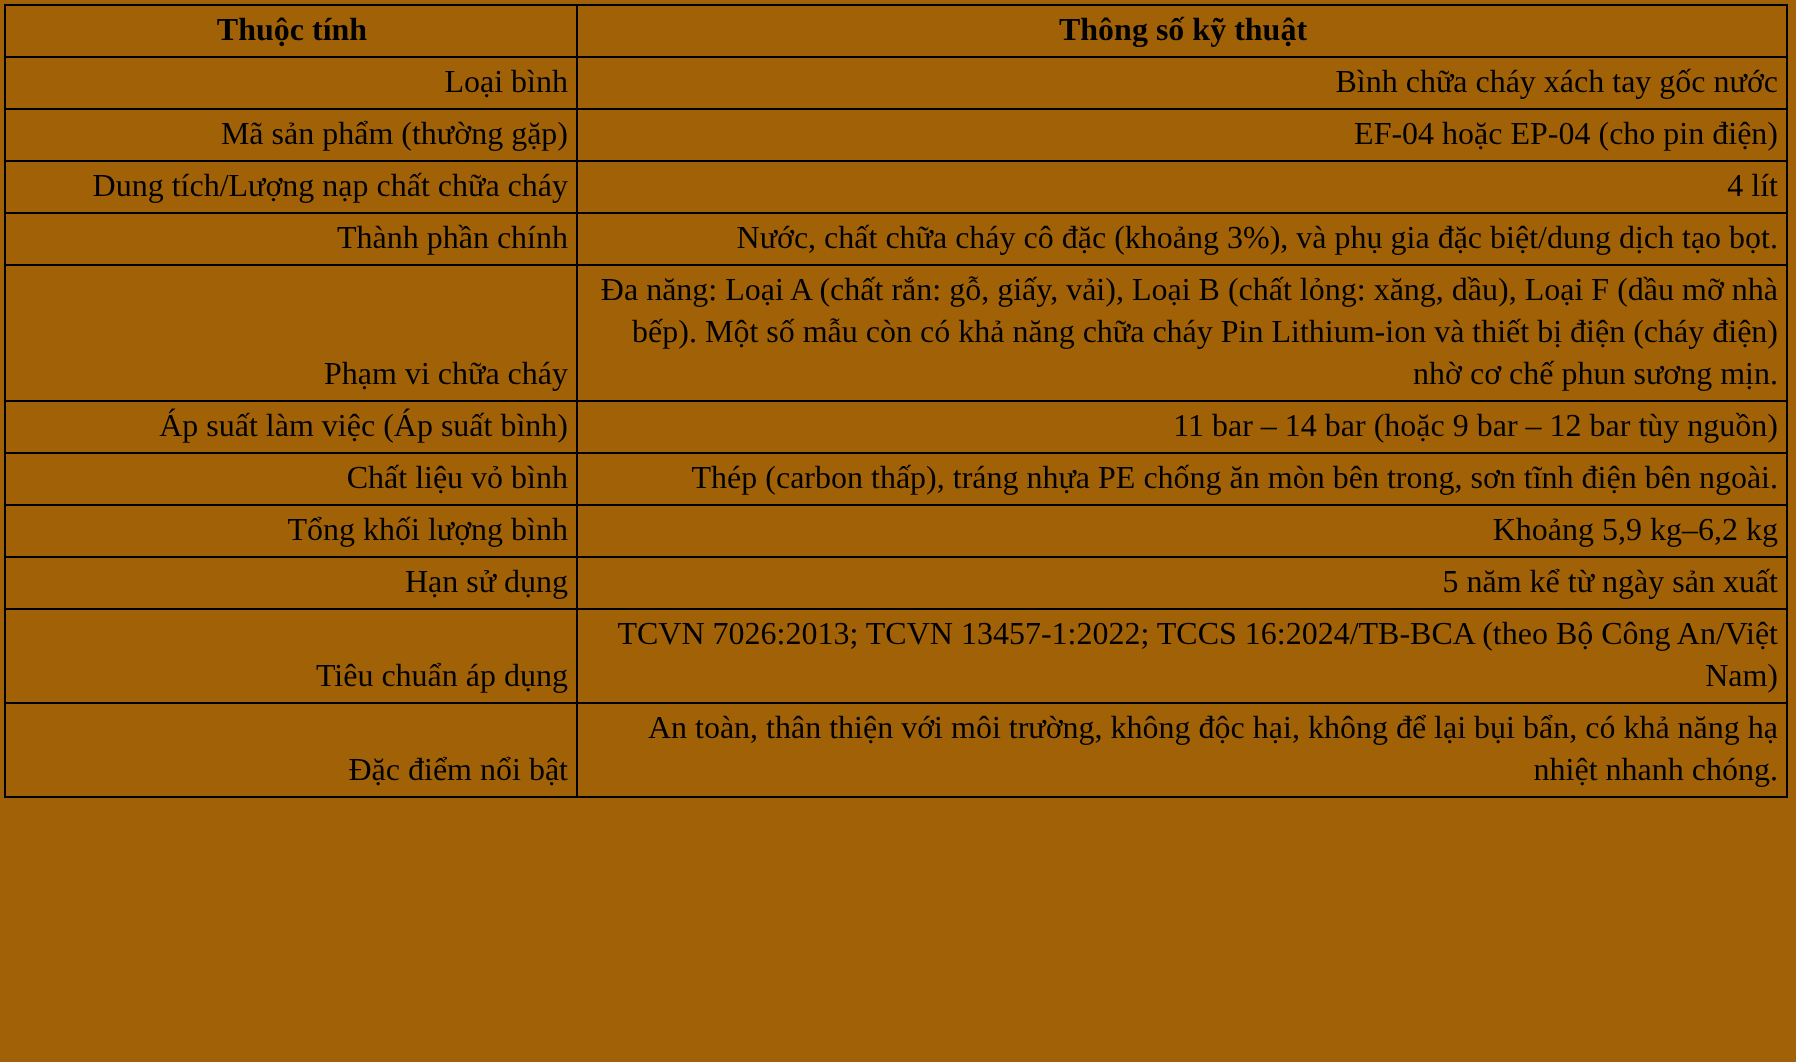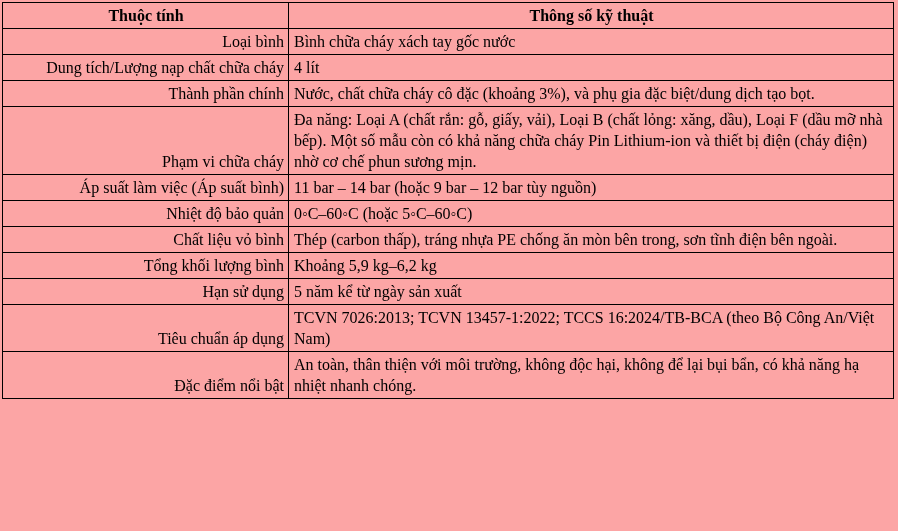--- a/index.html
+++ b/index.html
@@ -3,21 +3,21 @@
 <meta charset="utf-8">
 <style>
   html, body {
     margin: 0;
     padding: 0;
     background: #ffffff;
   }
   .page {
     width: 898px;
     height: 531px;
-    background: #fca5a5;
+    background: #a16207;
     overflow: hidden;
     box-sizing: border-box;
     padding: 2px 0 0 2px;
   }
   table.specs {
     border-collapse: collapse;
     width: 891px;
     table-layout: fixed;
     font-family: "Liberation Serif", "DejaVu Serif", serif;
     font-size: 16px;
@@ -36,21 +36,21 @@
     text-align: center;
     vertical-align: middle;
   }
   td.attr {
     font-weight: normal;
     text-align: right;
     vertical-align: bottom;
   }
   td.val {
     font-weight: normal;
-    text-align: left;
+    text-align: right;
     vertical-align: top;
   }
 </style>
 </head>
 <body>
 
 <div class="page">
   <table class="specs">
     <colgroup>
       <col class="c-attr">
@@ -61,38 +61,38 @@
         <th>Thuộc tính</th>
         <th>Thông số kỹ thuật</th>
       </tr>
     </thead>
     <tbody>
       <tr>
         <td class="attr">Loại bình</td>
         <td class="val">Bình chữa cháy xách tay gốc nước</td>
       </tr>
       <tr>
+        <td class="attr">Mã sản phẩm (thường gặp)</td>
+        <td class="val">EF-04 hoặc EP-04 (cho pin điện)</td>
+      </tr>
+      <tr>
         <td class="attr">Dung tích/Lượng nạp chất chữa cháy</td>
         <td class="val">4 lít</td>
       </tr>
       <tr>
         <td class="attr">Thành phần chính</td>
         <td class="val">Nước, chất chữa cháy cô đặc (khoảng 3%), và phụ gia đặc biệt/dung dịch tạo bọt.</td>
       </tr>
       <tr>
         <td class="attr">Phạm vi chữa cháy</td>
         <td class="val">Đa năng: Loại A (chất rắn: gỗ, giấy, vải), Loại B (chất lỏng: xăng, dầu), Loại F (dầu mỡ nhà bếp). Một số mẫu còn có khả năng chữa cháy Pin Lithium-ion và thiết bị điện (cháy điện) nhờ cơ chế phun sương mịn.</td>
       </tr>
       <tr>
         <td class="attr">Áp suất làm việc (Áp suất bình)</td>
         <td class="val">11 bar – 14 bar (hoặc 9 bar – 12 bar tùy nguồn)</td>
-      </tr>
-      <tr>
-        <td class="attr">Nhiệt độ bảo quản</td>
-        <td class="val">0◦C–60◦C (hoặc 5◦C–60◦C)</td>
       </tr>
       <tr>
         <td class="attr">Chất liệu vỏ bình</td>
         <td class="val">Thép (carbon thấp), tráng nhựa PE chống ăn mòn bên trong, sơn tĩnh điện bên ngoài.</td>
       </tr>
       <tr>
         <td class="attr">Tổng khối lượng bình</td>
         <td class="val">Khoảng 5,9 kg–6,2 kg</td>
       </tr>
       <tr>

